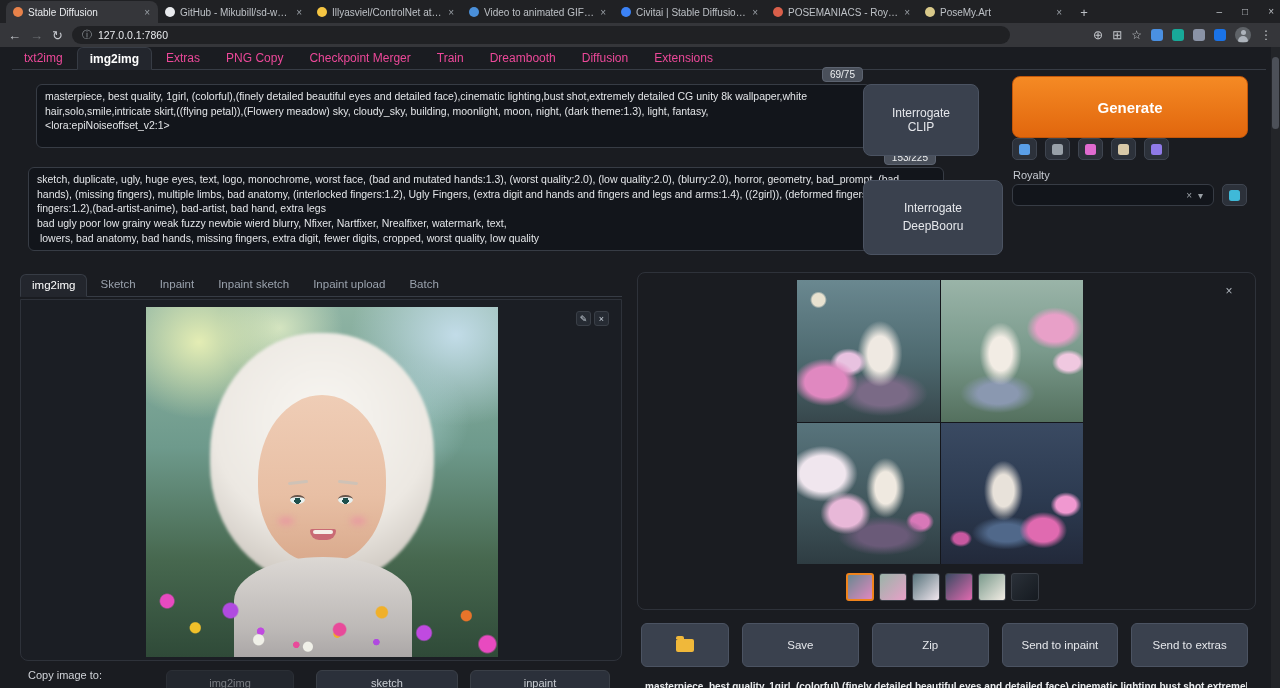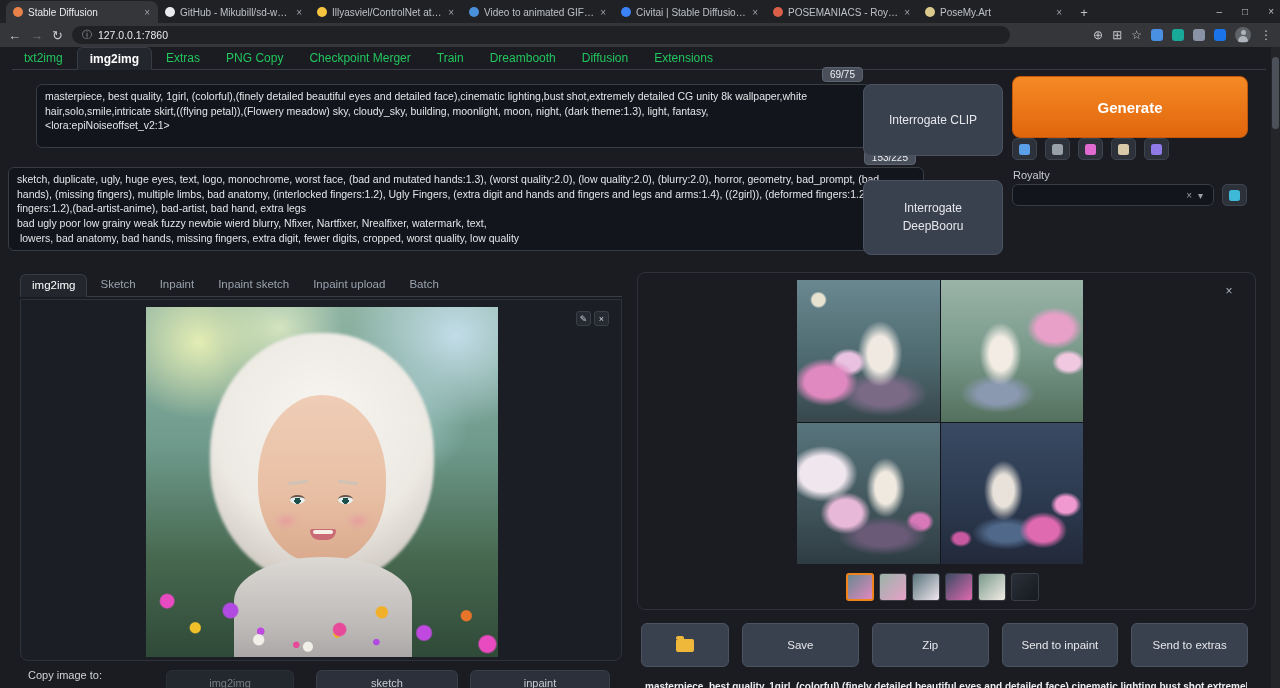--- a/index.html
+++ b/index.html
@@ -35,35 +35,35 @@
   .avatar::before { content:""; position:absolute; top:3px; left:5.5px; width:5px; height:5px;
     border-radius:50%; background:#aeb4bc; }
   .avatar::after { content:""; position:absolute; top:9px; left:3px; width:10px; height:6px;
     border-radius:5px 5px 0 0; background:#aeb4bc; }
   
   .scrollbar { position:absolute; top:47px; right:0; width:9px; bottom:0; background:#232529; }
   .scroll-thumb { position:absolute; top:10px; left:1px; width:7px; height:72px; background:#4c5058; border-radius:4px; }
   
   .nav-tabs { position:absolute; top:47px; left:12px; width:1254px; height:23px;
     display:flex; gap:2px; border-bottom:1px solid #373c45; }
-  .nav-tab { padding:4px 12px 3px; font-size:12px; color:#22c55e; white-space:nowrap; }
+  .nav-tab { padding:4px 12px 3px; font-size:12px; color:#ec4899; white-space:nowrap; }
   .nav-tab.active { color:#fff; font-weight:bold; background:#23262d; border:1px solid #373c45;
     border-bottom:1px solid #23262d; border-radius:6px 6px 0 0; margin-bottom:-1px; }
   
   .prompt-wrap { position:absolute; left:20px; top:84px; width:835px; height:64px;margin-left:16px; }
-  .neg-wrap    { position:absolute; left:8px; top:167px; width:916px; height:84px; }
+  .neg-wrap    { position:absolute; left:28px; top:167px; width:916px; height:84px; }
   .prompt-ta { width:100%; height:100%; background:#12151b; border:1px solid #373c45; border-radius:6px;
     color:#e3e5e8; font-size:10.5px; line-height:1.4; padding:4px 8px; resize:none;
     font-family:"Liberation Sans", sans-serif; overflow:hidden; }
   .counter { position:absolute; right:8px; top:-17px; background:#4a505b; border:1px solid #5c6370;
     color:#eceef0; font-size:10px; padding:1px 7px; border-radius:4px; }
   
   .btn-gray { background:#3a414e; border:1px solid #4b5362; border-radius:8px; color:#e5e7eb;
     display:flex; align-items:center; justify-content:center; text-align:center; }
-  .interrogate-clip { position:absolute; left:863px; top:84px; width:140px; height:72px; font-size:12px; padding:6px 14px; }
+  .interrogate-clip { position:absolute; left:863px; top:84px; width:116px; height:72px; font-size:12px; padding:6px 14px; }
   .interrogate-deep { position:absolute; left:863px; top:180px; width:140px; height:75px; font-size:12px; padding:6px 24px; line-height:1.45; }
   .generate-btn { position:absolute; left:1012px; top:76px; width:236px; height:62px;
     background:linear-gradient(180deg,#f58a24,#e1660d); border:1px solid #c2560a; border-radius:8px;
     color:#fff; font-size:15px; font-weight:bold; display:flex; align-items:center; justify-content:center; }
   .tool-row { position:absolute; left:1012px; top:138px; display:flex; gap:8px; }
   .tool-btn { width:25px; height:22px; background:#2c313a; border:1px solid #3f4550; border-radius:5px;
     display:flex; align-items:center; justify-content:center; }
   .tool-glyph { width:11px; height:11px; border-radius:2.5px; }
   .styles-label { position:absolute; left:1013px; top:169px; font-size:11px; color:#c6cad1; }
   .styles-dd { position:absolute; left:1012px; top:184px; width:202px; height:22px; background:#12151b;

